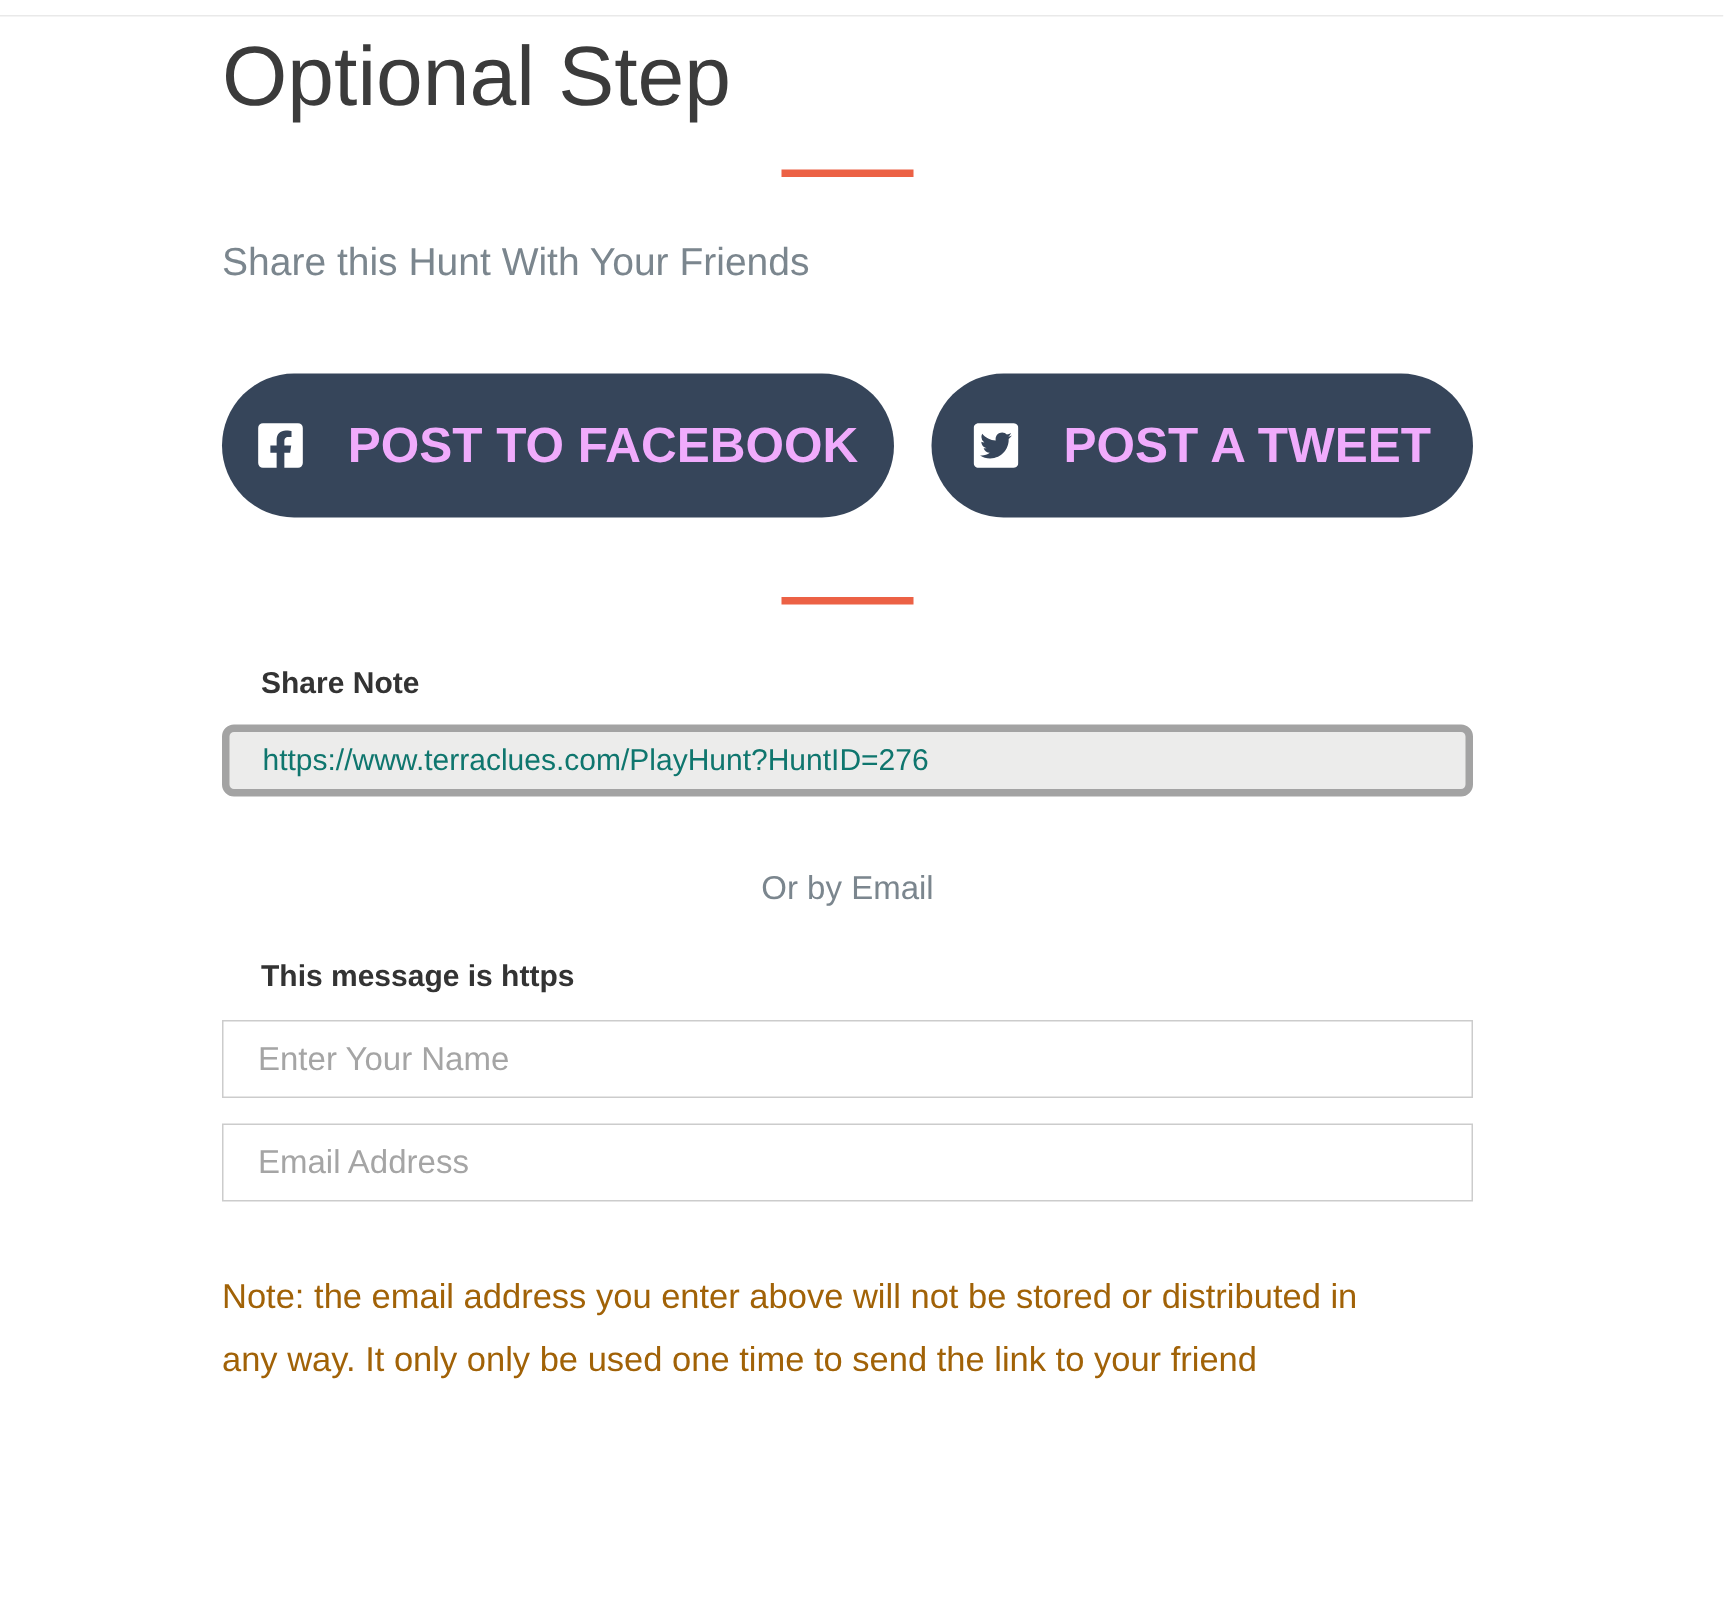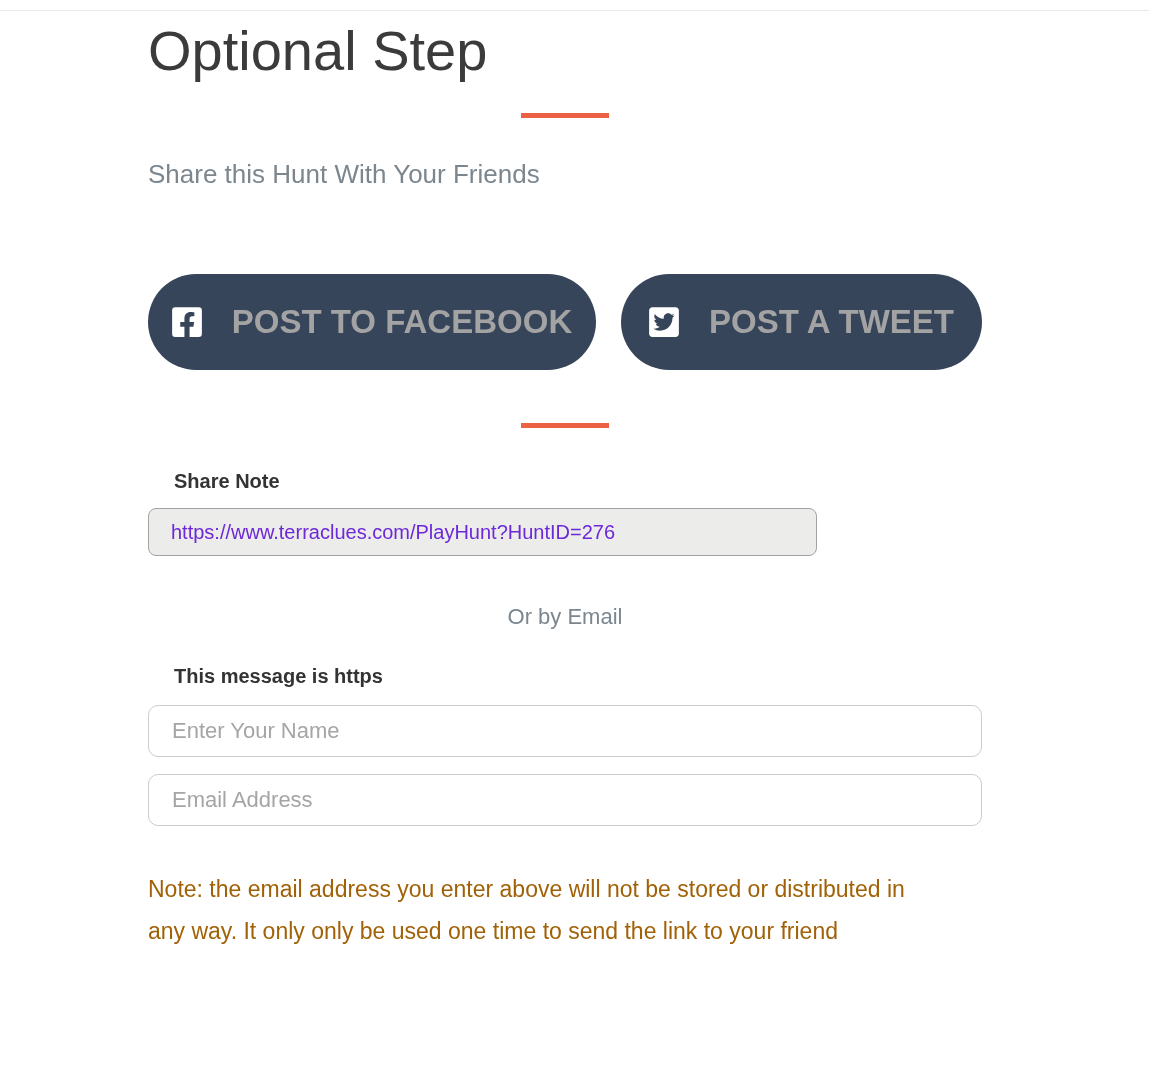--- a/index.html
+++ b/index.html
@@ -44,72 +44,71 @@
     margin-top: 60px;
     display: flex;
     justify-content: space-between;
     align-items: center;
   }
   .social-btn {
     height: 96px;
     border: none;
     border-radius: 48px;
     background: #36455a;
-    color: #a3a3a3;
+    color: #f0abfc;
     display: flex;
     align-items: center;
     justify-content: center;
     gap: 30px;
     font-family: "Liberation Sans", sans-serif;
     font-size: 33px;
     font-weight: 700;
     cursor: pointer;
-    margin-top: 25px;
   }
   .social-btn.facebook { width: 448px; }
   .social-btn.twitter  { width: 361px; }
   .social-btn svg { display: block; }
   .field-label {
     padding-left: 26px;
     font-size: 20px;
     line-height: 24px;
     font-weight: 700;
     color: #333333;
   }
   .share-label { margin-top: 41px; }
   .share-input {
     margin-top: 15px;
     display: block;
-    width: 669px;
+    width: 834px;
     height: 48px;
     background: #ececeb;
-    border: 1px solid #a3a3a3;
+    border: 5px solid #a3a3a3;
     border-radius: 8px;
     padding: 0 22px;
     font-family: "Liberation Sans", sans-serif;
     font-size: 20px;
-    color: #6d28d9;
+    color: #0f766e;
   }
   .or-email-heading {
     margin-top: 46px;
     text-align: center;
     font-size: 22px;
     line-height: 29px;
     color: #7b868e;
   }
   .from-label { margin-top: 33px; }
   .to-label   { margin-top: 44px; }
   .text-input {
     margin-top: 17px;
     display: block;
     width: 834px;
     height: 52px;
     background: #ffffff;
     border: 1px solid #cccccc;
-    border-radius: 10px;
+    border-radius: 0;
     padding: 0 23px;
     font-family: "Liberation Sans", sans-serif;
     font-size: 22px;
     color: #444444;
   }
   .text-input::placeholder { color: #a5a5a5; opacity: 1; }
   .note-text {
     margin-top: 42px;
     font-size: 23px;
     line-height: 42px;

